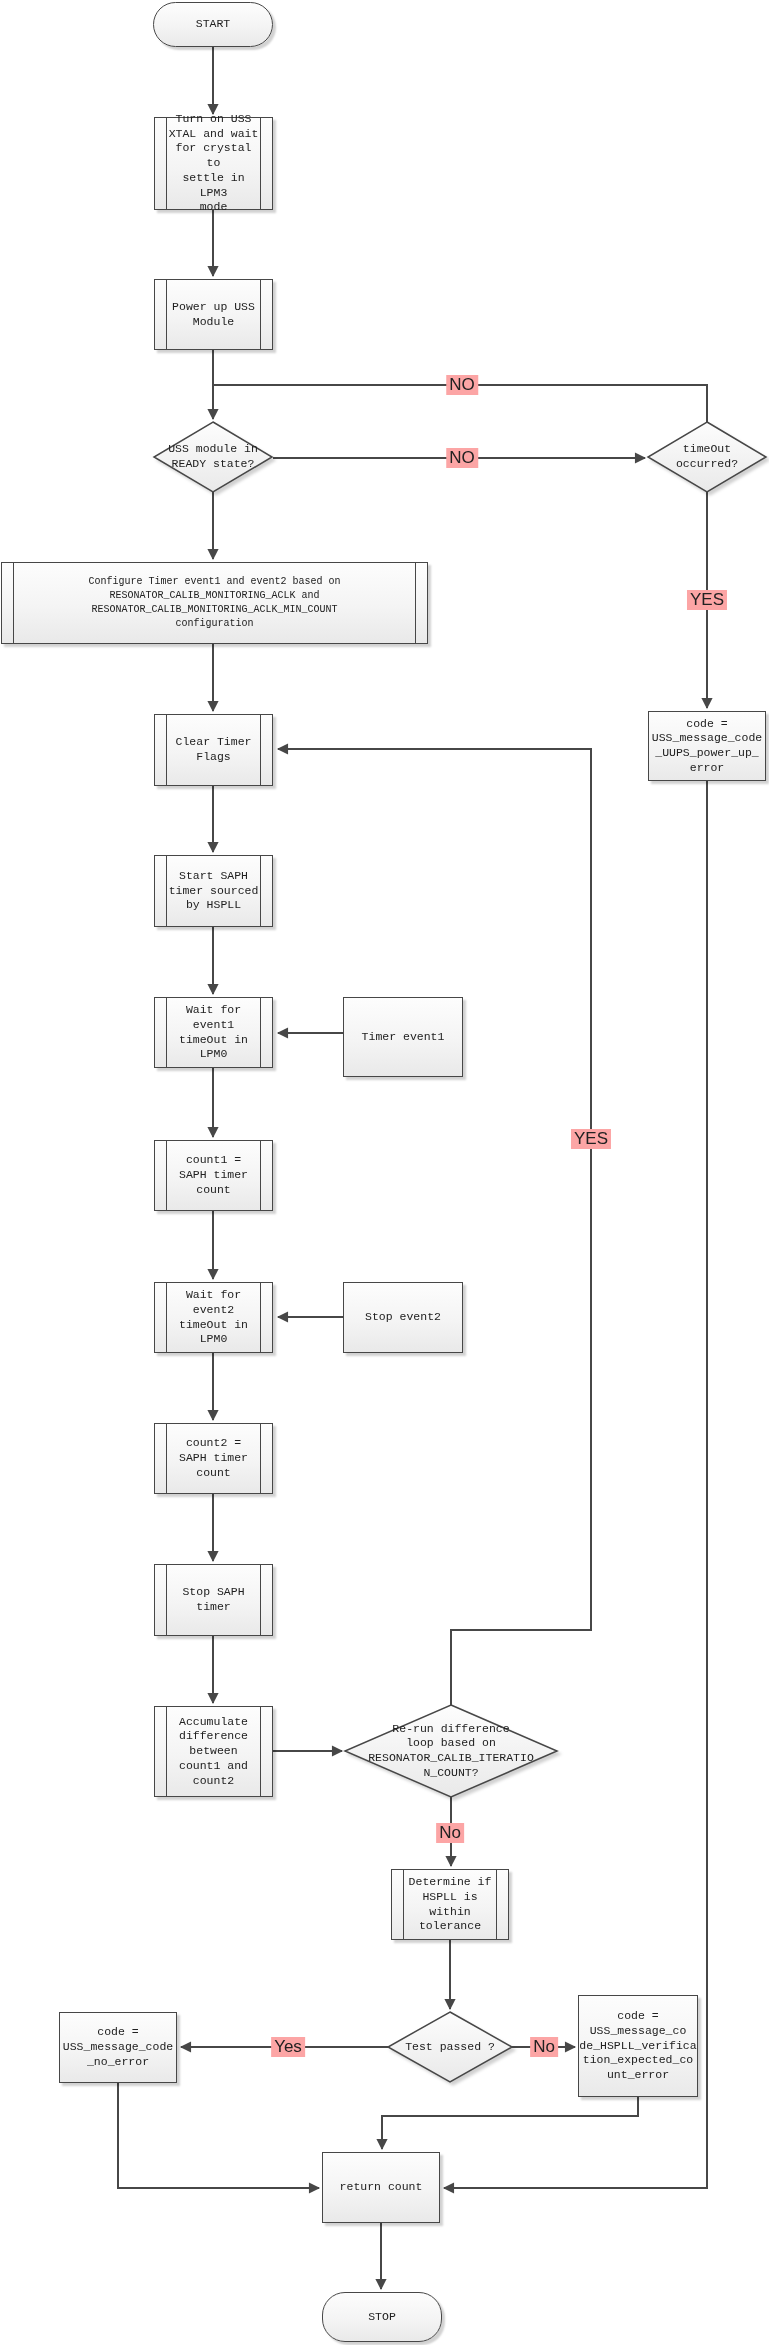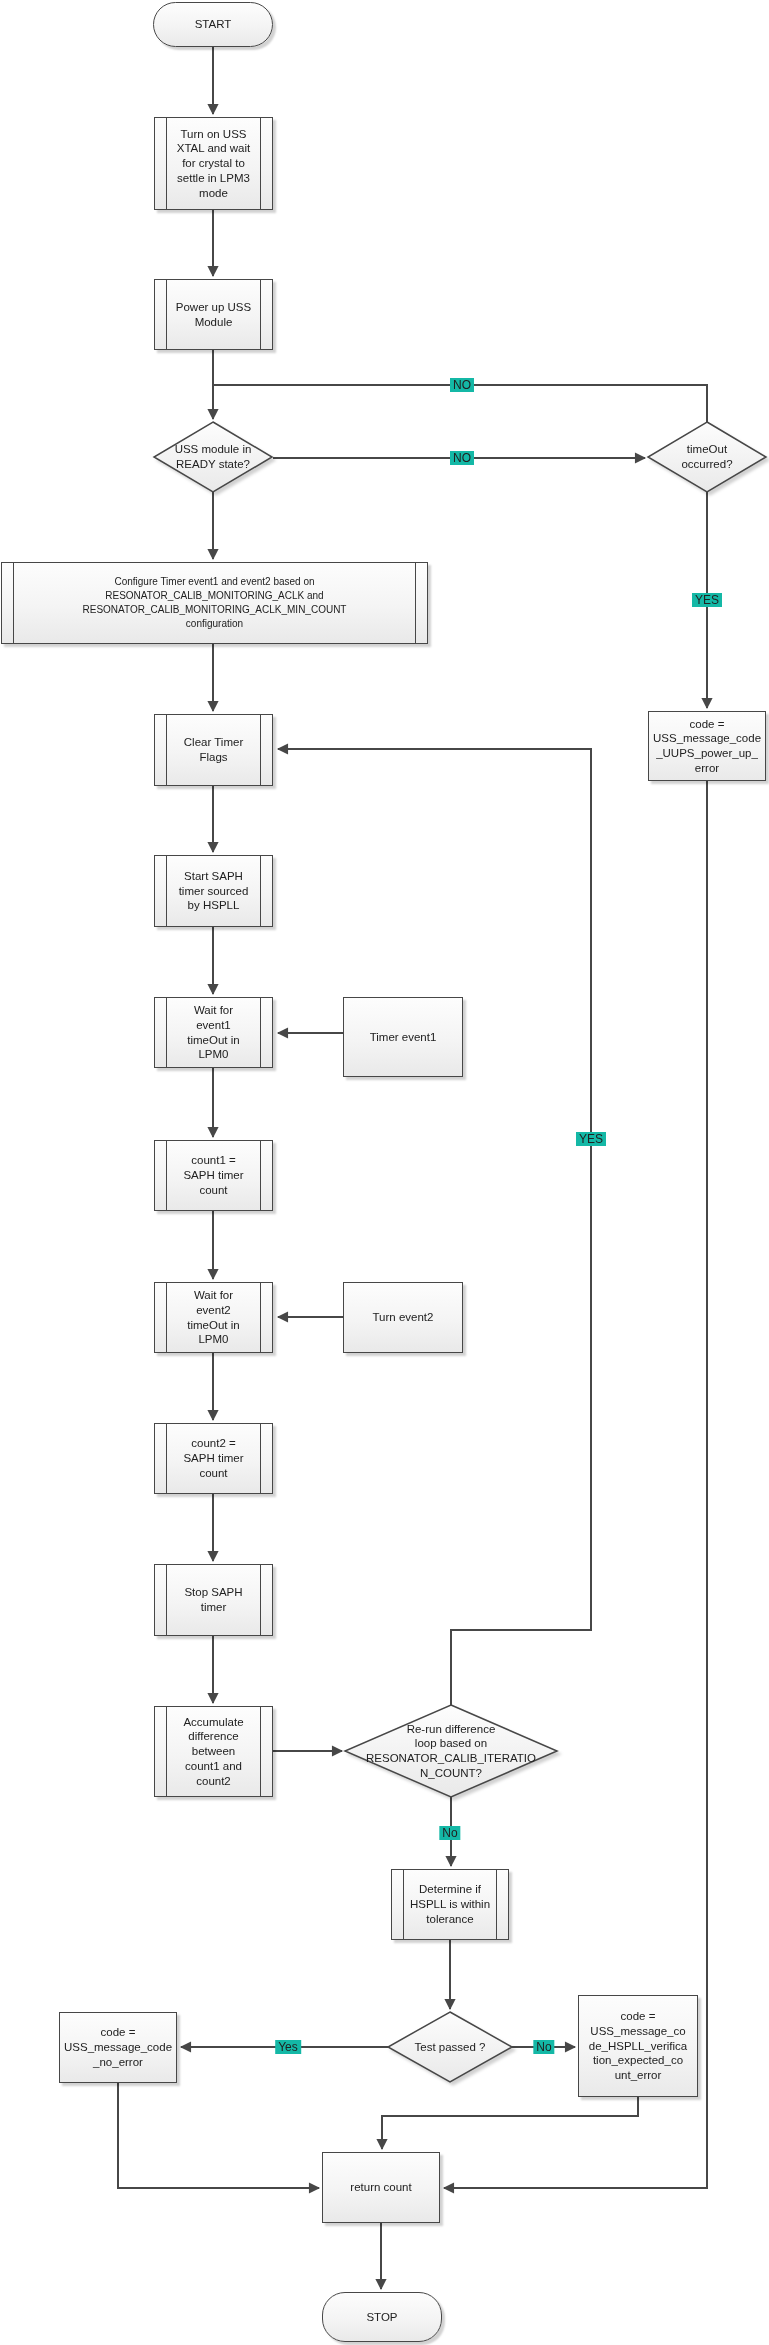--- a/index.html
+++ b/index.html
@@ -7,27 +7,27 @@
           font-family:"Liberation Sans",sans-serif;color:#212121;overflow:hidden;}
   svg.wires{position:absolute;left:0;top:0;z-index:1;}
   .node{position:absolute;box-sizing:border-box;display:flex;align-items:center;justify-content:center;
         text-align:center;font-size:11.5px;line-height:1.28;z-index:2;}
   .rect{background:linear-gradient(180deg,#fdfdfd 0%,#f4f4f4 55%,#e9e9e9 100%);
         border:1.5px solid #474747;box-shadow:3px 3px 2px rgba(0,0,0,0.18);}
   .sub::before,.sub::after{content:"";position:absolute;top:0;bottom:0;width:0;border-left:1.4px solid #474747;}
   .sub::before{left:11px;}
   .sub::after{right:11px;}
   .oval{border-radius:23px;}
-  .nt{white-space:pre-line;position:relative;z-index:2;padding:2px 4px;}
+  .nt{white-space:pre-line;position:relative;z-index:2;padding:2px 4px;font-family:Liberation Mono, monospace;}
   .sub .nt{padding:2px 13px;}
   .diamond{background:transparent;border:none;box-shadow:none;}
   .diamond svg{position:absolute;left:0;top:0;width:100%;height:100%;overflow:visible;z-index:1;}
   .diamond polygon{filter:drop-shadow(3px 3px 1.5px rgba(0,0,0,0.18));}
-  .elabel{position:absolute;transform:translate(-50%,-50%);background:#14b8a6;padding:0 3px;
-          font-size:12px;color:#212121;z-index:3;white-space:nowrap;}
+  .elabel{position:absolute;transform:translate(-50%,-50%);background:#fca5a5;padding:0 3px;
+          font-size:17px;color:#212121;z-index:3;white-space:nowrap;}
   .cfg .nt{font-size:10px;line-height:1.42;}
 </style>
 </head>
 <body>
 
 <div class="canvas">
 
   <svg class="wires" width="769" height="2345" viewBox="0 0 769 2345">
     <defs>
       <marker id="ah" viewBox="0 0 10 10" refX="9" refY="5" markerWidth="6.5" markerHeight="5.6" orient="auto-start-reverse">
@@ -153,21 +153,21 @@
   </div>
 
   <div class="node rect sub" style="left:154px;top:1282px;width:119px;height:71px">
     <span class="nt">Wait for
 event2
 timeOut in
 LPM0</span>
   </div>
 
   <div class="node rect" style="left:343px;top:1282px;width:120px;height:71px">
-    <span class="nt">Turn event2</span>
+    <span class="nt">Stop event2</span>
   </div>
 
   <div class="node rect sub" style="left:154px;top:1423px;width:119px;height:71px">
     <span class="nt">count2 =
 SAPH timer
 count</span>
   </div>
 
   <div class="node rect sub" style="left:154px;top:1564px;width:119px;height:72px">
     <span class="nt">Stop SAPH

